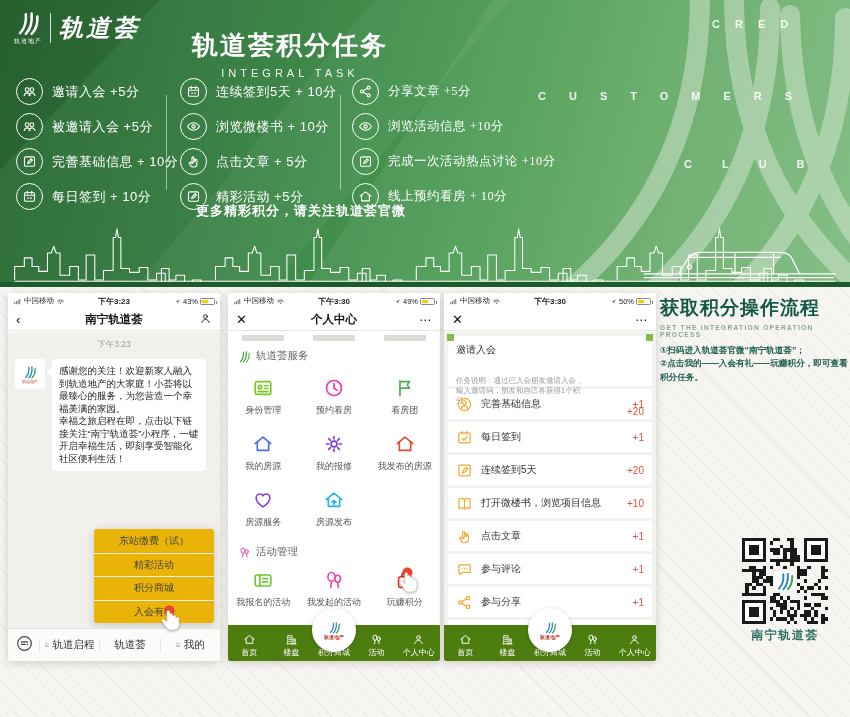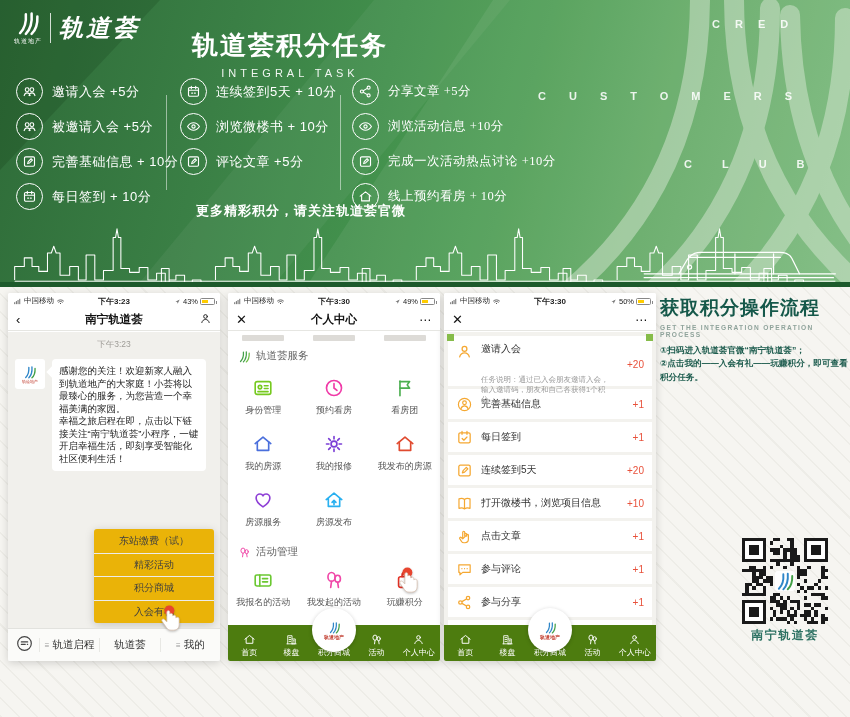--- a/index.html
+++ b/index.html
@@ -109,21 +109,21 @@
          border-radius:50%; box-shadow:0 1px 4px rgba(0,0,0,.2); display:flex; flex-direction:column; align-items:center; justify-content:center; }
   .lgc .cap { font-size:5px; color:#c0392b; font-weight:bold; }
   .cur2 { right:18px; bottom:66px; }
 
   
   .p3bg { position:absolute; top:39px; bottom:0; left:0; right:0; background:#f3f2ee; }
   .acc { position:absolute; top:41px; width:7px; height:7px; background:#86bc4a; z-index:2; }
   .accL { left:3px; } .accR { right:3px; }
   .lst { position:absolute; top:43px; left:4px; right:4px; }
   .card { background:#fff; margin-bottom:3px; display:flex; align-items:center; padding:0 8px; height:30px; }
-  .card.first { height:50px; align-items:flex-start; padding-top:6px; }
+  .card.first { height:50px; align-items:flex-start; padding-top:6px;flex-direction:column; }
   .card svg { width:17px; height:17px; min-width:17px; color:#f5a832; margin-right:8px; margin-top:1px; }
   .card .tt { font-size:10px; color:#333; }
   .card .dc { font-size:7.5px; color:#999; line-height:1.35; margin-top:19px; width:128px; }
   .card .pt { margin-left:auto; font-size:10px; color:#e8513b; align-self:center; }
 
   
   .panel { position:absolute; left:660px; top:8px; width:190px; }
   .panel h2 { font-size:19px; font-weight:bold; color:#15584a; letter-spacing:1px; }
   .panel .sub { font-size:6.6px; letter-spacing:1.3px; color:#8fa39b; font-weight:bold; margin-top:3px; }
   .panel .stp { font-size:8.6px; color:#1d5c4e; font-weight:600; line-height:1.55; }
@@ -345,24 +345,32 @@
           <span class="cir">
             <svg viewBox="0 0 24 24">
               <use href="#s-eye"></use>
             </svg>
           </span>
           <span class="lb">浏览微楼书 + 10分</span>
         </div>
       <div class="hrow">
           <span class="cir">
             <svg viewBox="0 0 24 24">
+              <use href="#s-hand"></use>
+            </svg>
+          </span>
+          <span class="lb">点击文章 + 5分</span>
+        </div>
+      <div class="hrow">
+          <span class="cir">
+            <svg viewBox="0 0 24 24">
               <use href="#s-edit"></use>
             </svg>
           </span>
-          <span class="lb">评论文章 +5分</span>
+          <span class="lb">精彩活动 +5分</span>
         </div>
     </div>
     <div class="vd vd2"></div>
     <div class="col c3">
       <div class="hrow">
           <span class="cir">
             <svg viewBox="0 0 24 24">
               <use href="#s-share"></use>
             </svg>
           </span>

